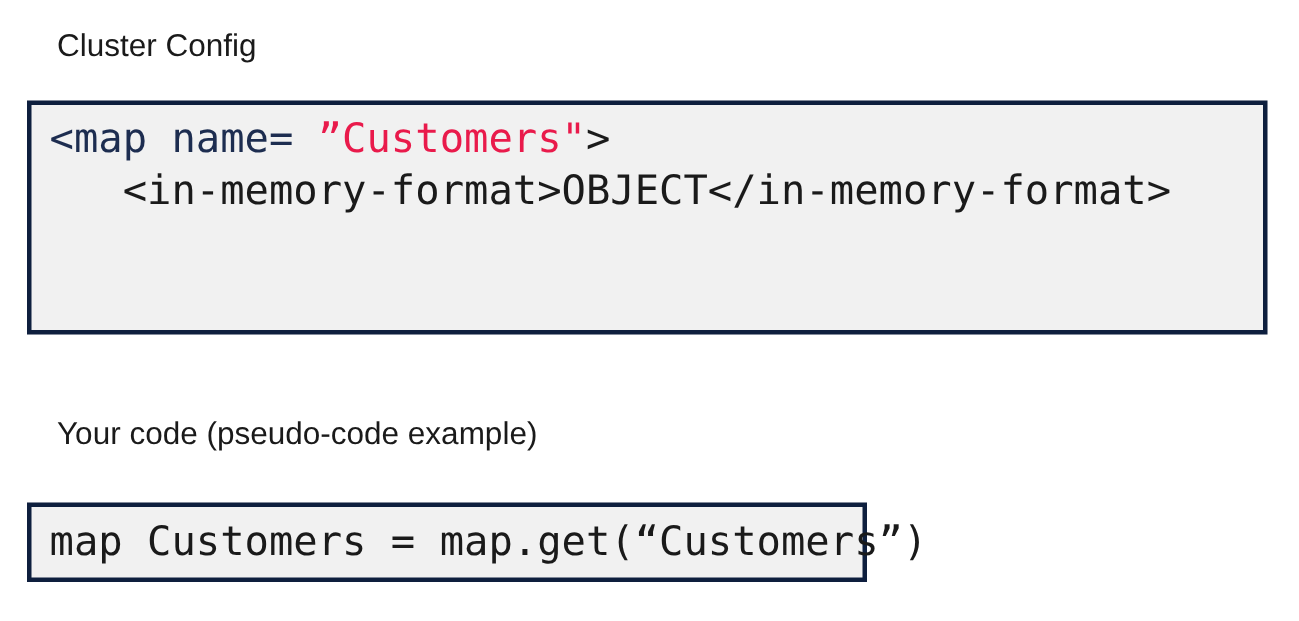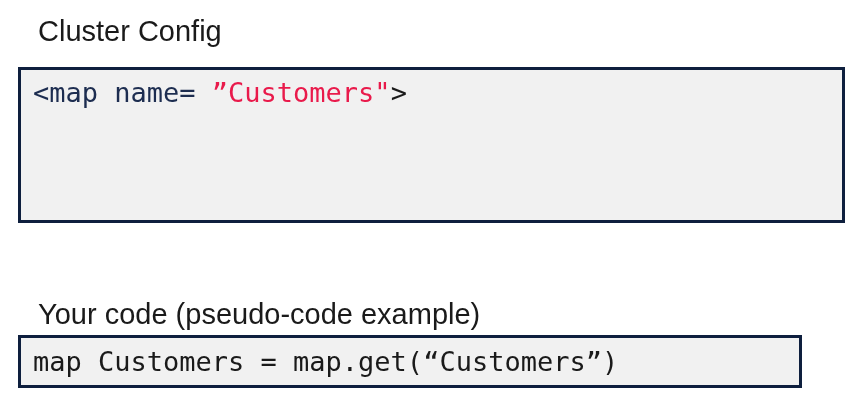--- a/index.html
+++ b/index.html
@@ -7,45 +7,45 @@
     width: 866px;
     height: 414px;
     position: relative;
     overflow: hidden;
     background: var(--page-bg, #ffffff);
     font-family: "Liberation Sans", sans-serif;
   }
   .heading {
     position: absolute;
     left: 38px;
-    font-size: 29px;
+    font-size: 21px;
     line-height: 28px;
     font-weight: 400;
     color: var(--text-black, #1a1a1a);
   }
   #heading-cluster-config { top: 17px; }
-  #heading-your-code { top: 300px; }
+  #heading-your-code { top: 276px; }
   .code-block {
     position: absolute;
     left: 18px;
     box-sizing: border-box;
     background: var(--code-bg, #f1f1f1);
     border: 3px solid var(--border-navy, #0e1f3e);
     font-family: "DejaVu Sans Mono", "Liberation Mono", monospace;
     font-size: 27px;
   }
   #block-cluster-config {
     top: 67px;
     width: 827px;
     height: 156px;
     padding: 5px 12px;
   }
   #block-pseudo-code {
     top: 335px;
-    width: 784px;
+    width: 560px;
     height: 53px;
     display: flex;
     align-items: center;
     padding: 0 12px;
   }
   .code-line {
     white-space: pre;
     line-height: 35px;
     color: var(--text-black, #1a1a1a);
   }
@@ -53,19 +53,20 @@
   .seg-red  { color: var(--accent-red, #e91a4b); }
   .seg-black { color: var(--text-black, #1a1a1a); }
 </style>
 </head>
 <body>
 
 <div class="heading" id="heading-cluster-config">Cluster Config</div>
 
 <div class="code-block" id="block-cluster-config">
   <div class="code-line"><span class="seg-navy">&lt;map name= </span><span class="seg-red">”Customers"</span><span class="seg-black">&gt;</span></div>
+  <div class="code-line seg-black">   &lt;in-memory-format&gt;OBJECT&lt;/in-memory-format&gt;</div>
 </div>
 
 <div class="heading" id="heading-your-code">Your code (pseudo-code example)</div>
 
 <div class="code-block" id="block-pseudo-code">
   <div class="code-line seg-black">map Customers = map.get(“Customers”)</div>
 </div>
 
 </body></html>

